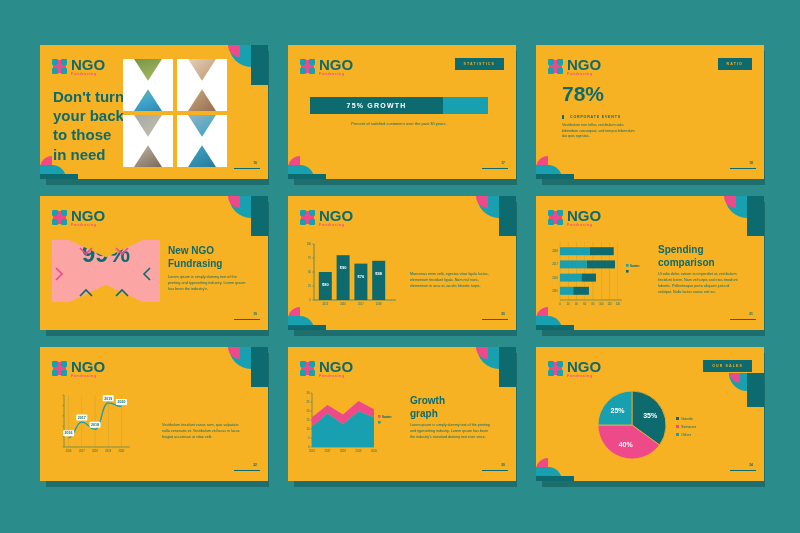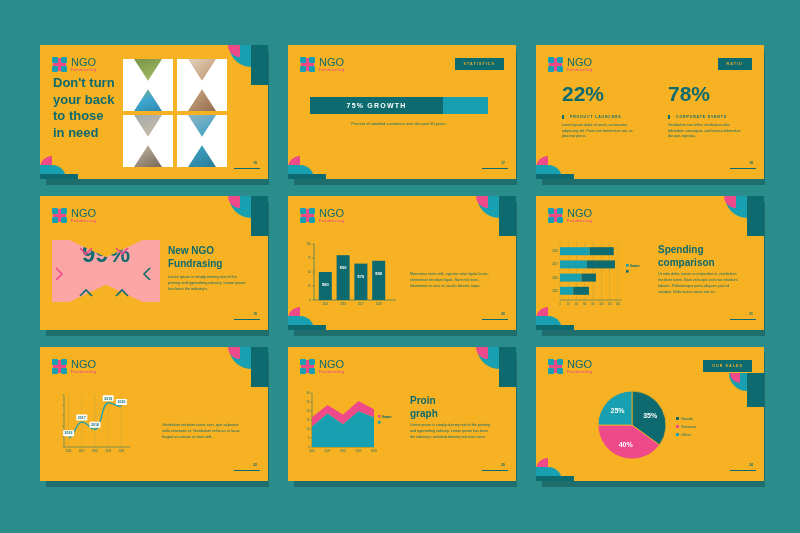--- a/index.html
+++ b/index.html
@@ -38,21 +38,21 @@
   .logo { position: absolute; left: 12px; top: 12px; display: flex; align-items: center; gap: 4px; }
   .logo-mark { position: relative; width: 15px; height: 15px; }
   .lm { position: absolute; width: 6px; height: 6px; border-radius: 1px; }
   .lm.tl { left: 0; top: 0; background: #18a0b0; }
   .lm.tr { left: 9px; top: 0; background: #18a0b0; }
   .lm.bl { left: 0; top: 9px; background: #18a0b0; }
   .lm.br { left: 9px; top: 9px; background: #18a0b0; }
   .lm-cross-h { position: absolute; left: 1px; top: 6px; width: 13px; height: 3px; background: #ee4a8a; }
   .lm-cross-v { position: absolute; left: 6px; top: 1px; width: 3px; height: 13px; background: #ee4a8a; }
   .logo-text { line-height: 1; }
-  .logo-title { font-size: 11px; font-weight: normal; color: #0d6a6f; letter-spacing: 0px; }
+  .logo-title { font-size: 15px; font-weight: bold; color: #0d6a6f; letter-spacing: 0px; }
   .logo-sub { font-size: 3.6px; font-weight: bold; color: #ee4a8a; letter-spacing: 0.6px; margin-top: 1px; }
   
   .badge {
     position: absolute; right: 12px; top: 13px;
     background: #0d6a6f; color: #f7b223;
     font-size: 3.6px; font-weight: bold; letter-spacing: 1.1px;
     padding: 4px 9px; text-align: center;
   }
   
   .pagenum { position: absolute; right: 11px; bottom: 14px; font-size: 3.4px; color: #0d6a6f; font-weight: bold; }
@@ -74,22 +74,22 @@
   .deco-tr .circ {
     position: absolute; right: 17px; top: 0; width: 22px; height: 22px;
     background: #18a0b0; border-bottom-left-radius: 22px;
   }
   .deco-tr .pinkc {
     position: absolute; right: 28px; top: 0; width: 12px; height: 12px;
     background: #ee4a8a; border-bottom-left-radius: 12px;
   }
   
   .headline {
-    position: absolute; left: 13px; top: 30px;
-    font-size: 13px; font-weight: bold; color: #0d6a6f; line-height: 1.28;
+    position: absolute; left: 13px; top: 42px;
+    font-size: 15px; font-weight: bold; color: #0d6a6f; line-height: 1.28;
   }
   .photo-grid {
     position: absolute; left: 83px; top: 14px;
     width: 104px; height: 108px;
     display: grid; grid-template-columns: 50px 50px; grid-template-rows: 52px 52px; gap: 4px;
   }
   .photo { position: relative; overflow: hidden; background: #8aa6ae; }
   .photo .mmask {
     position: absolute; inset: 0;
     background: #fff;
@@ -249,25 +249,20 @@
           <div class="lm-cross-h"></div>
             <div class="lm-cross-v"></div>
         </div>
         <div class="logo-text">
           <div class="logo-title">NGO</div>
           <div class="logo-sub">Fundrasing</div>
         </div>
       </div>
       <div class="badge">RATIO</div>
       <div class="pct-row">
-        <div class="pct-col">
-          <div class="pct-num">22%</div>
-          <div class="pct-head">PRODUCT LAUNCHES</div>
-          <div class="pct-body">Lorem ipsum dolor sit amet, consectetur adipiscing elit. Proin non fermentum nisi, ac placerat purus.</div>
-        </div>
         <div class="pct-col">
           <div class="pct-num">78%</div>
           <div class="pct-head">CORPORATE EVENTS</div>
           <div class="pct-body">Vestibulum non tellus vestibulum odio bibendam consequat, sed tempus bibendum dui quis egestas.</div>
         </div>
       </div>
       <div class="deco-bl">
         <div class="pinkq"></div>
           <div class="tealq"></div>
           <div class="darkbar"></div>
@@ -560,21 +555,21 @@
             <text x="28.5" y="69" text-anchor="middle" class="axlabel">2017</text>
             <text x="44" y="69" text-anchor="middle" class="axlabel">2018</text>
             <text x="59.5" y="69" text-anchor="middle" class="axlabel">2019</text>
             <text x="75" y="69" text-anchor="middle" class="axlabel">2020</text>
             <rect x="79" y="32" width="2.6" height="2.6" fill="#ee4a8a"></rect>
             <text x="83" y="34.6" class="legtext">Income</text>
             <rect x="79" y="38" width="2.6" height="2.6" fill="#18a0b0"></rect>
             <text x="83" y="34.6" class="legtext">Costs</text>
           </svg>
       </div>
-      <div class="r-title" style="white-space:pre-line">Proin
+      <div class="r-title" style="white-space:pre-line">Growth
 graph</div>
       <div class="r-body">Lorem ipsum is simply dummy text of the printing and typesetting industry. Lorem ipsum has been the industry's standard dummy text ever since.</div>
       <div class="deco-tr">
         <div class="dteal"></div>
           <div class="circ"></div>
           <div class="pinkc"></div>
       </div>
       <div class="pagenum">20</div>
       <div class="pageline"></div>
     </div>

